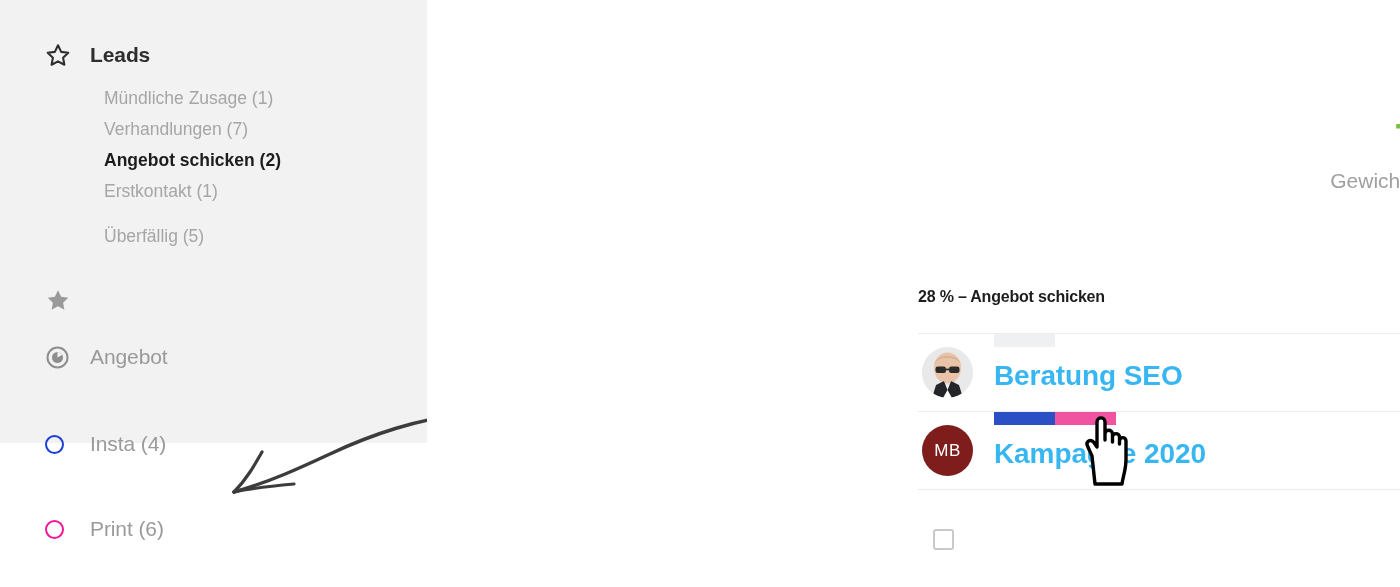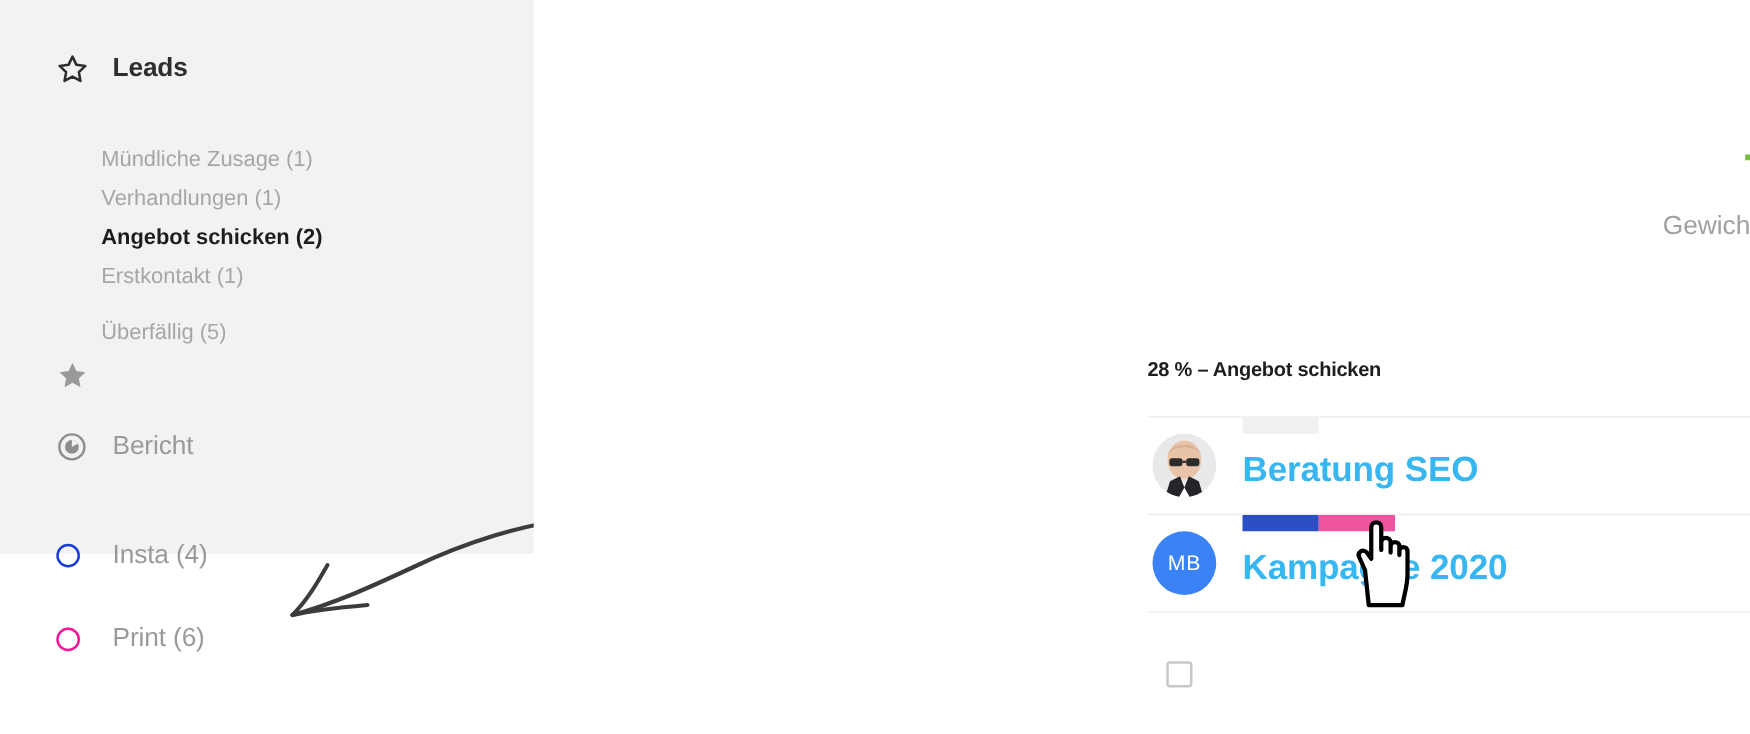--- a/index.html
+++ b/index.html
@@ -55,30 +55,29 @@
   }
   .nav-group-head.muted .label {
     color: #9a9a9a;
     font-weight: 400;
   }
 
   #leads-head { position: absolute; top: 38px; left: 0; }
   #abgeschlossen-item { position: absolute; top: 283px; left: 0; }
   #bericht-item { position: absolute; top: 340px; left: 0; }
   #insta-item { position: absolute; top: 427px; left: 0; }
-  #print-item { position: absolute; top: 494px; left: 0; }
+  #print-item { position: absolute; top: 512px; left: 0; }
 
   .sub-item {
     position: absolute;
-    left: 81px;
+    left: 104px;
     font-size: 17.5px;
     color: #a6a6a6;
     font-weight: 400;
     white-space: nowrap;
-    margin-top: 29px;
   }
   .sub-item.active {
     color: #1d1d1d;
     font-weight: 700;
     text-align: right;
   }
   #sub-0 { top: 88px; }
   #sub-1 { top: 119px; }
   #sub-2 { top: 150px; }
   #sub-3 { top: 181px; }
@@ -178,21 +177,21 @@
     position: absolute;
     left: 4px;
     top: 13px;
     width: 51px;
     height: 51px;
     border-radius: 50%;
     overflow: hidden;
     background: #eaeaea;
   }
   .avatar.initials {
-    background: #3b82f6;
+    background: #7f1d1d;
     color: #ffffff;
     font-size: 17px;
     font-weight: 400;
     display: flex;
     align-items: center;
     justify-content: center;
     letter-spacing: 0.5px;
   }
   .deal-name {
     position: absolute;
@@ -238,41 +237,41 @@
       <span class="glyph">
         <svg width="26" height="26" viewBox="0 0 24 24" fill="none" stroke="#2e2e2e" stroke-width="1.9" stroke-linejoin="round">
           <polygon points="12,3 14.9,9.1 21.5,9.9 16.7,14.5 17.9,21 12,17.8 6.1,21 7.3,14.5 2.5,9.9 9.1,9.1"></polygon>
         </svg>
       </span>
       <span class="label">Leads</span>
     </div>
 
     <div class="sub-item active" id="sub-2">Angebot schicken (2)</div>
     <div class="sub-item" id="sub-0">Mündliche Zusage (1)</div>
-    <div class="sub-item" id="sub-1">Verhandlungen (1)</div>
+    <div class="sub-item" id="sub-1">Verhandlungen (7)</div>
     <div class="sub-item" id="sub-3">Erstkontakt (1)</div>
     <div class="sub-item" id="sub-4">Überfällig (5)</div>
 
     <div class="nav-group-head muted" id="abgeschlossen-item">
       <span class="glyph">
         <svg width="26" height="26" viewBox="0 0 24 24" fill="#9a9a9a">
           <polygon points="12,3 14.9,9.1 21.5,9.9 16.7,14.5 17.9,21 12,17.8 6.1,21 7.3,14.5 2.5,9.9 9.1,9.1"></polygon>
         </svg>
       </span>
     </div>
 
     <div class="nav-group-head muted" id="bericht-item">
       <span class="glyph">
         <svg width="25" height="25" viewBox="0 0 24 24">
           <circle cx="12" cy="12" r="9.6" fill="none" stroke="#8e8e8e" stroke-width="1.9"></circle>
           <circle cx="12" cy="12" r="5.3" fill="#8e8e8e"></circle>
           <path d="M12 12 L12 6.7 A5.3 5.3 0 0 1 16.6 9.4 Z" fill="#f2f2f2"></path>
         </svg>
       </span>
-      <span class="label">Bericht</span>
+      <span class="label">Angebot</span>
     </div>
 
     <div class="nav-group-head muted" id="insta-item">
       <span class="glyph">
         <span class="ring" id="ring-insta" style="border-color: rgb(27, 63, 214);"></span>
       </span>
       <span class="label">Insta (4)</span>
     </div>
 
     <div class="nav-group-head muted" id="print-item">

